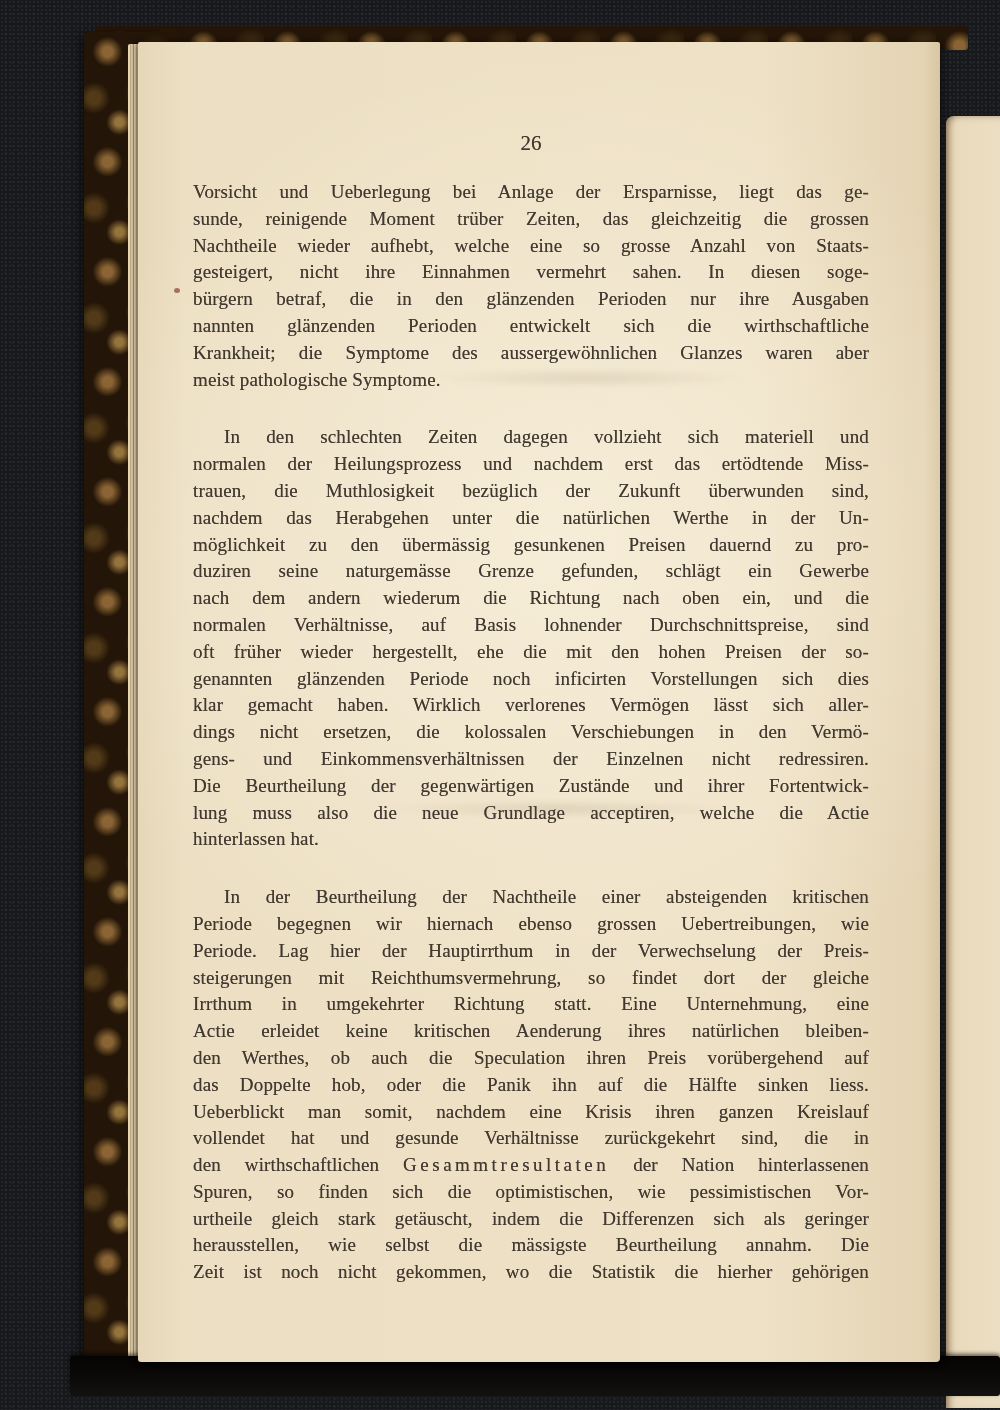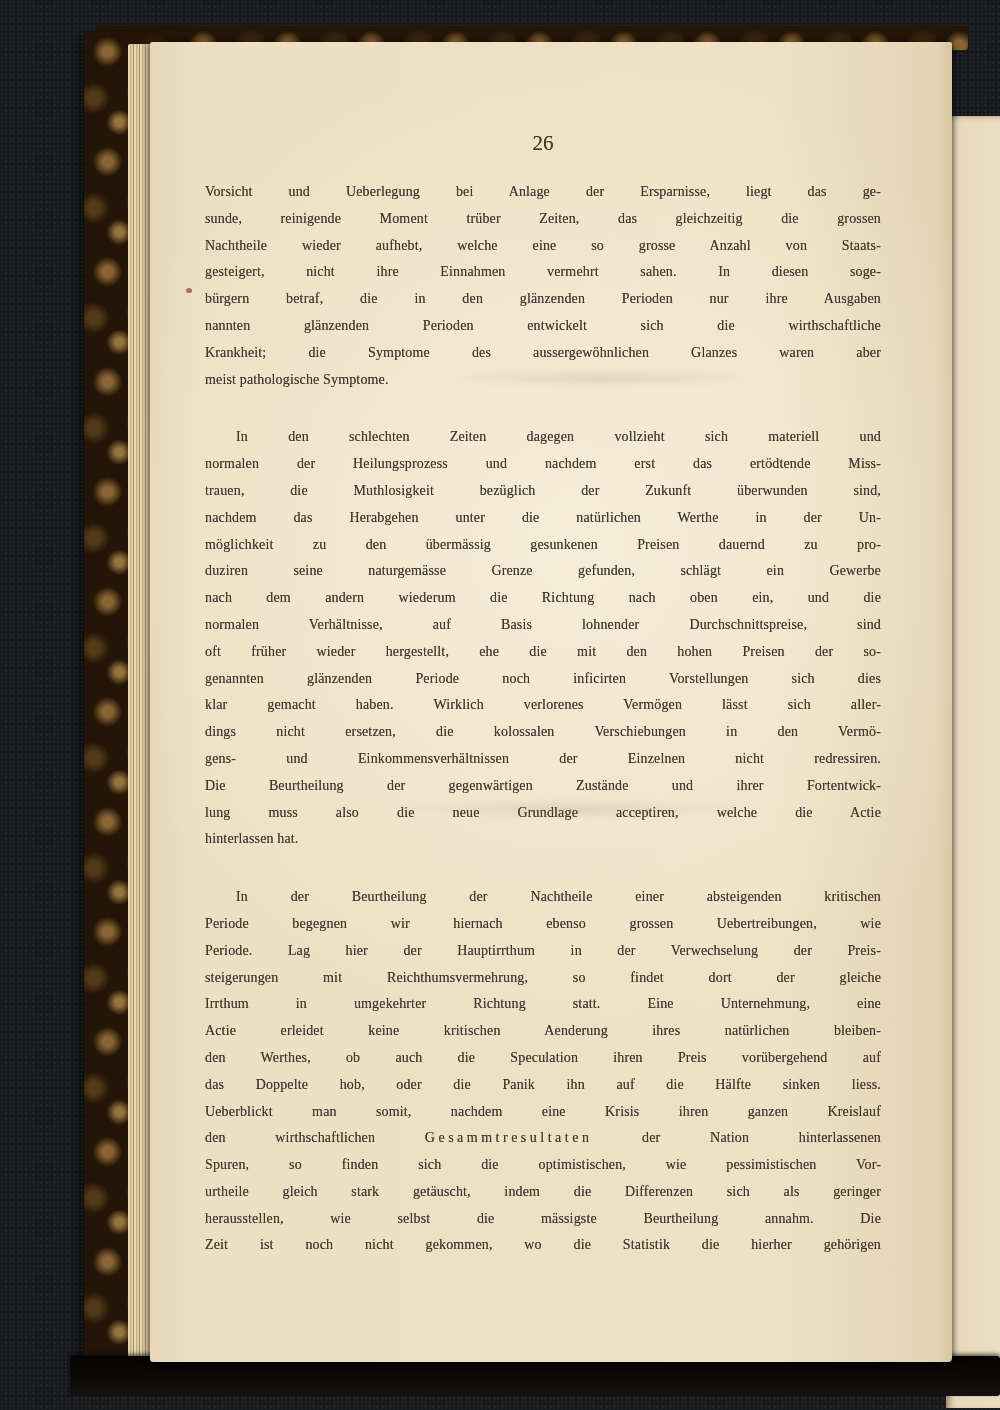--- a/index.html
+++ b/index.html
@@ -45,36 +45,36 @@
     border-top-left-radius:8px;
     box-shadow:inset 5px 2px 7px -3px rgba(70,50,25,0.55);
   }
   .cover-bottom{
     position:absolute;left:70px;top:1356px;width:930px;height:40px;z-index:4;
     background:linear-gradient(180deg,#050403 0%,#0c0a08 55%,#141210 100%);
     border-radius:3px;
     box-shadow:0 -2px 4px rgba(0,0,0,0.6);
   }
   .page{
-    position:absolute;left:150px;top:42px;width:802px;height:1320px;z-index:5;
+    position:absolute;left:138px;top:42px;width:802px;height:1320px;z-index:5;
     background:
       radial-gradient(circle at 52% 38%, rgba(255,250,235,0.5), rgba(255,250,235,0) 55%),
       linear-gradient(90deg, #e6d7b8 0%, #ecdfc3 6%, #eee1c6 78%, #e4d4b4 98%, #d8c6a2 100%);
     background-color:#ecdfc3;
     border-radius:2px 2px 4px 3px;
     box-shadow:-3px 0 6px rgba(0,0,0,0.35), 2px 3px 6px rgba(0,0,0,0.45);
   }
   .page-number{
     position:absolute;left:55px;top:88px;width:676px;
     text-align:center;font-size:21px;line-height:27px;color:#43392e;
     text-shadow:0 0 0.5px rgba(67,57,46,0.7);
   }
   .textblock{
     position:absolute;left:55px;top:137px;width:676px;
-    font-size:14px;color:#413830;
+    font-size:19px;color:#413830;
     text-shadow:0 0 0.5px rgba(65,56,48,0.65);
     letter-spacing:0.15px;
   }
   .line{
     height:26.8px;line-height:26.8px;white-space:nowrap;
     text-align:justify;text-align-last:justify;
   }
   .line.end{text-align-last:left;}
   .line.indent{text-indent:31px;margin-top:31px;}
   .sperr{letter-spacing:3.5px;margin-top:16px;}
@@ -128,20 +128,21 @@
         <div class="line end"><span>hinterlassen hat.</span></div>
         <div class="line indent"><span>In der Beurtheilung der Nachtheile einer absteigenden kritischen</span></div>
         <div class="line"><span>Periode begegnen wir hiernach ebenso grossen Uebertreibungen, wie</span></div>
         <div class="line"><span>Periode. Lag hier der Hauptirrthum in der Verwechselung der Preis-</span></div>
         <div class="line"><span>steigerungen mit Reichthumsvermehrung, so findet dort der gleiche</span></div>
         <div class="line"><span>Irrthum in umgekehrter Richtung statt. Eine Unternehmung, eine</span></div>
         <div class="line"><span>Actie erleidet keine kritischen Aenderung ihres natürlichen bleiben-</span></div>
         <div class="line"><span>den Werthes, ob auch die Speculation ihren Preis vorübergehend auf</span></div>
         <div class="line"><span>das Doppelte hob, oder die Panik ihn auf die Hälfte sinken liess.</span></div>
         <div class="line"><span>Ueberblickt man somit, nachdem eine Krisis ihren ganzen Kreislauf</span></div>
+        <div class="line"><span>vollendet hat und gesunde Verhältnisse zurückgekehrt sind, die in</span></div>
         <div class="line"><span>den wirthschaftlichen </span><span class="sperr">Gesammtresultaten</span><span> der Nation hinterlassenen</span></div>
         <div class="line"><span>Spuren, so finden sich die optimistischen, wie pessimistischen Vor-</span></div>
         <div class="line"><span>urtheile gleich stark getäuscht, indem die Differenzen sich als geringer</span></div>
         <div class="line"><span>herausstellen, wie selbst die mässigste Beurtheilung annahm. Die</span></div>
         <div class="line"><span>Zeit ist noch nicht gekommen, wo die Statistik die hierher gehörigen</span></div>
       </div>
 
     <div class="speck" style="left:36px;top:246px;"></div>
     <div class="ghost" style="left:290px;top:326px;width:320px;height:20px;"></div>
     <div class="ghost" style="left:240px;top:758px;width:360px;height:18px;"></div>

